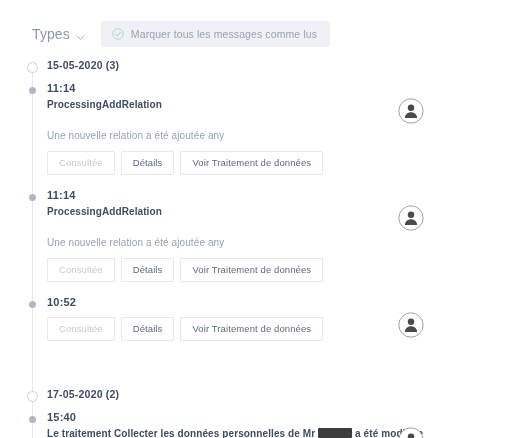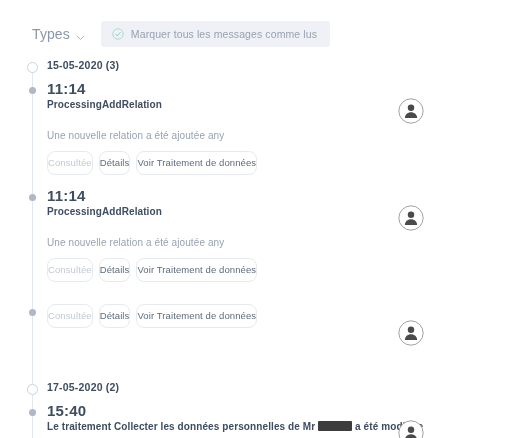--- a/index.html
+++ b/index.html
@@ -117,21 +117,21 @@
     position: absolute;
     left: 29px; top: 5px;
     width: 7px; height: 7px;
     border-radius: 50%;
     background: #aeb8c6;
     z-index: 2;
   }
   .item-body { position: relative; }
 
   .time {
-    font-size: 15px;
+    font-size: 11px;
     font-weight: bold;
     color: #3e4d60;
     letter-spacing: .2px;
     line-height: 13px;
     margin-bottom: 3px;
   }
   .title {
     font-size: 10px;
     font-weight: bold;
     color: #3e4d60;
@@ -158,26 +158,26 @@
   .redact.dark { background: #3d3d3d; }
 
   .btn-row {
     display: flex;
     gap: 6px;
     margin-top: 8px;
   }
   .btn {
     background: #ffffff;
     border: 1px solid #e6eaf0;
-    border-radius: 8px;
+    border-radius: 1px;
     font-family: "Liberation Sans", sans-serif;
     font-size: 9.5px;
     color: #5d6b7e;
     letter-spacing: .1px;
-    padding: 5px 0;
+    padding: 5px 11px;
     cursor: pointer;
     white-space: nowrap;
     line-height: 12px;
   }
   .btn.disabled {
     color: #c3cad5;
     cursor: default;
   }
 
   .avatar {
@@ -273,20 +273,21 @@
             <path d="M7.4 21.6c0-3.7 2.95-6.2 6.6-6.2s6.6 2.5 6.6 6.2z" fill="#4a4a4a"></path>
           </svg>
         </div>
       </div>
 
       <div class="gap-sm"></div>
 
       <div class="item">
         <span class="item-dot"></span>
         <div class="item-body">
+          <div class="time">10:52</div>
           <div class="btn-row">
             <button class="btn disabled">Consultée</button>
             <button class="btn">Détails</button>
             <button class="btn">Voir Traitement de données</button>
           </div>
         </div>
         <div class="avatar">
           <svg width="26" height="26" viewBox="0 0 28 28">
             <circle cx="14" cy="14" r="13.1" fill="#ffffff" stroke="#9a9a9a" stroke-width="1"></circle>
             <circle cx="14" cy="10.6" r="3.5" fill="#4a4a4a"></circle>

